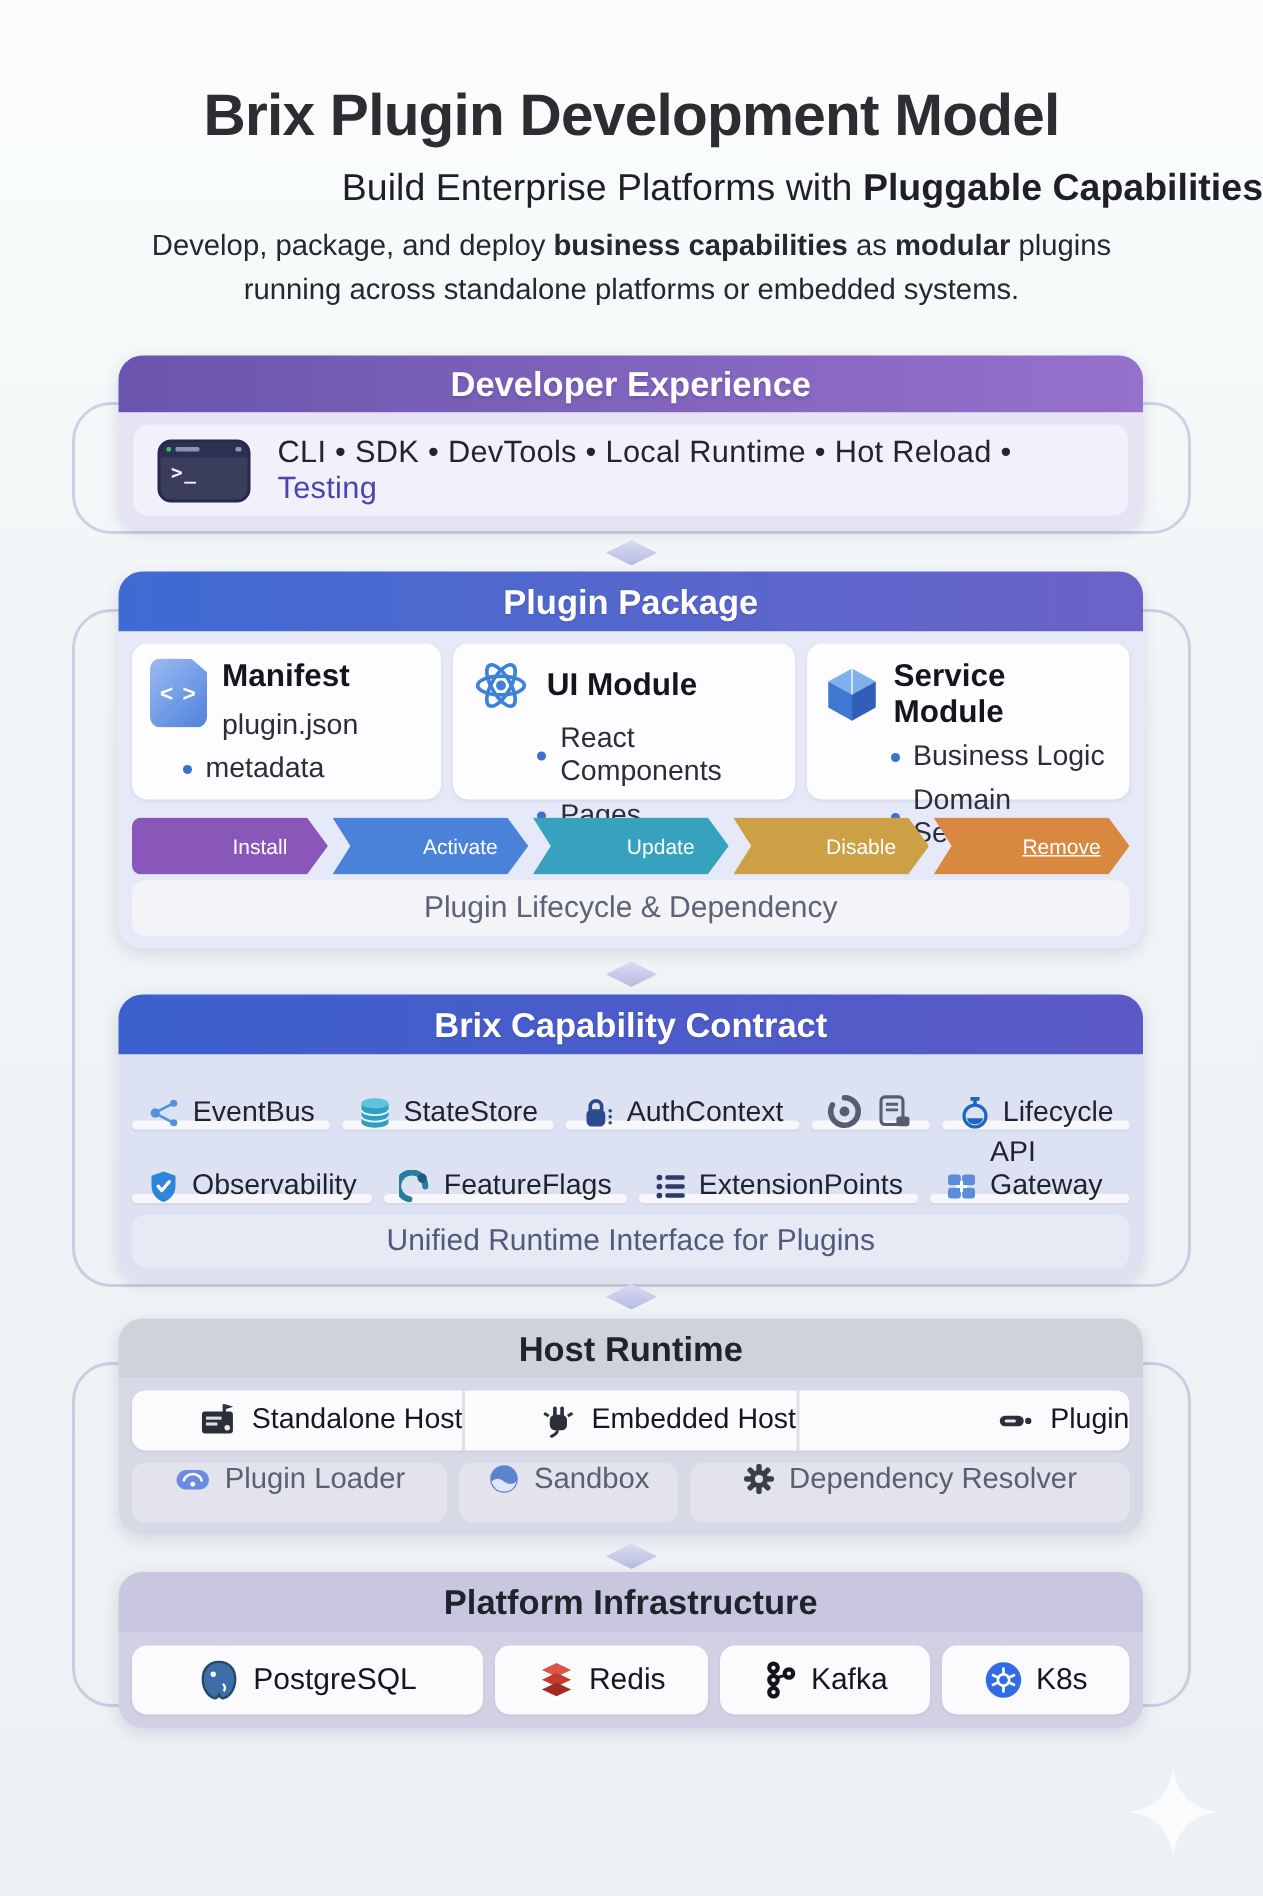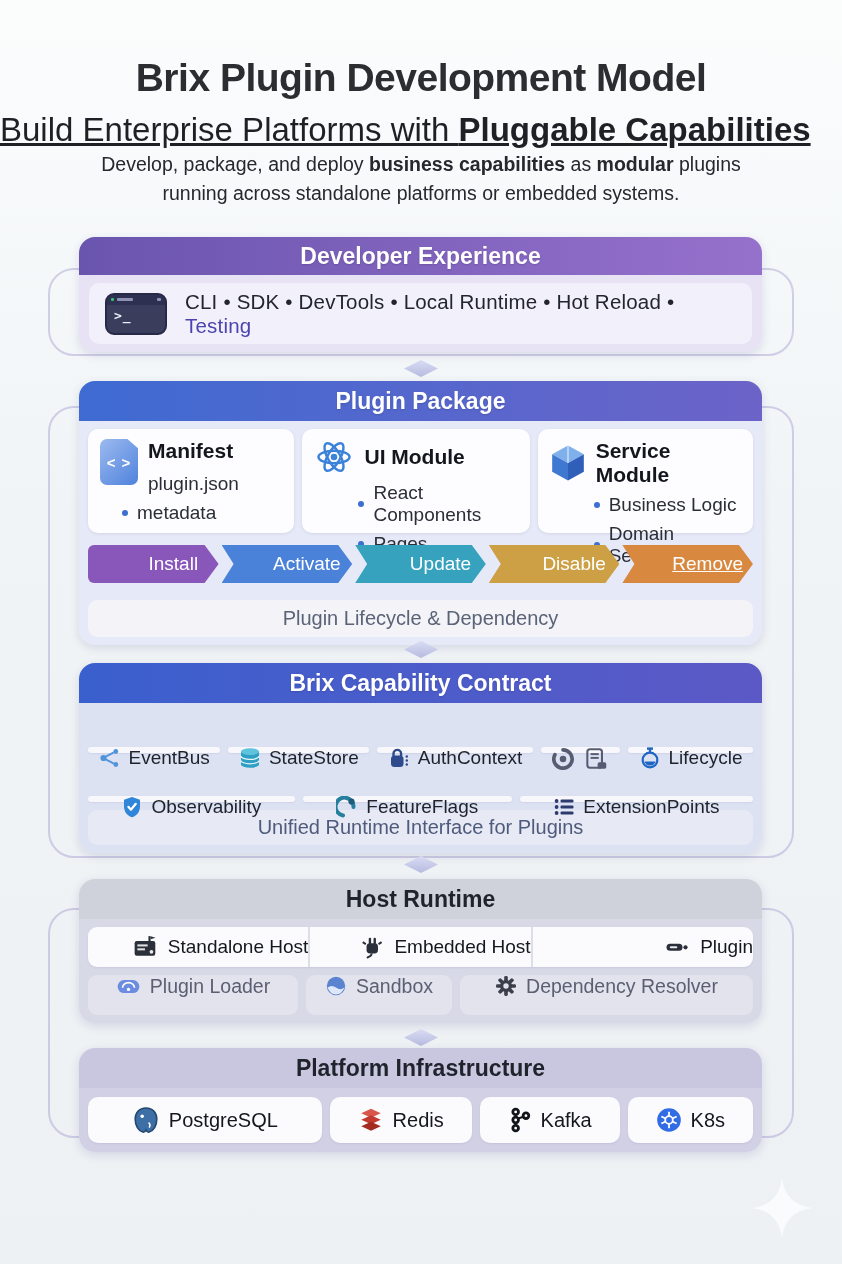--- a/index.html
+++ b/index.html
@@ -6,22 +6,22 @@
   html,body { width:842px; }
   body { font-family:"Liberation Sans", sans-serif; }
   .canvas {
     position:relative; width:842px; height:1264px; overflow:hidden;
     background:linear-gradient(180deg,#fbfdfd 0%, #f0f4f6 40%, #edf1f4 100%);
   }
 
   
   .title { position:absolute; top:56px; left:0; width:100%; text-align:center;
     font-size:39px; font-weight:700; color:#2c2d31; letter-spacing:-0.5px; }
-  .subtitle { position:absolute; top:111px; left:0; width:100%; text-align:left;
-    font-size:33px; color:#1f2025; font-weight:400;text-decoration:underline; }
+  .subtitle { position:absolute; top:111px; left:0; width:100%; text-align:right;
+    font-size:25px; color:#1f2025; font-weight:400; }
   .subtitle b { font-weight:700; }
   .desc { position:absolute; top:150px; left:71px; width:700px; text-align:center;
     font-size:19.5px; line-height:29px; color:#26282e; }
   .desc b { font-weight:700; }
 
   
   .bracket { position:absolute; border:2px solid rgba(151,140,200,0.38); border-radius:26px; }
   .bracketA { left:48px; top:268px; width:746px; height:88px; }
   .bracketB { left:48px; top:406px; width:746px; height:452px; }
   .bracketC { left:48px; top:908px; width:746px; height:230px; }
@@ -80,35 +80,35 @@
     clip-path:polygon(0 0,72% 0,100% 20%,100% 100%,0 100%); border-radius:7px;
     display:flex; align-items:center; justify-content:center; color:#fff;
     font-size:15px; font-weight:700; letter-spacing:1px; }
   .card1 .card-head { align-items:flex-start; }
   .card1 .head-col { display:flex; flex-direction:column; }
   .card1 .card-line { margin:10px 0 0 0; }
 
   
   .arrows { display:flex; gap:3px; height:38px; margin-top:12px; }
   .chev { flex:1; display:flex; align-items:center; justify-content:center;
-    color:#fff; font-size:19px; font-weight:500;
+    color:#fff; font-size:14px; font-weight:500;
     clip-path:polygon(0 0,calc(100% - 14px) 0,100% 50%,calc(100% - 14px) 100%,0 100%,12px 50%);padding-left:40px; }
   .chev:first-child { clip-path:polygon(0 0,calc(100% - 14px) 0,100% 50%,calc(100% - 14px) 100%,0 100%);
     border-radius:6px 0 0 6px; }
-  .caption-bar { height:37px; margin-top:17px; background:#f3f3f8; border-radius:9px;
+  .caption-bar { height:37px; margin-top:4px; background:#f3f3f8; border-radius:9px;
     display:flex; align-items:center; justify-content:center; font-size:20px;
     color:#5b6377; }
 
   
   .cap { top:663px; }
   .cap .sec-header { background:linear-gradient(90deg,#3a60ce,#5c59c6); }
   .cap .sec-body { background:#dde2f3; padding:8px 9px; }
   .chip-row { display:flex; gap:8px; height:42px; }
   .chip-row + .chip-row { margin-top:7px; }
-  .chip { background:#f8f8fc; border-radius:10px; display:flex; align-items:flex-start;
+  .chip { background:#f8f8fc; border-radius:10px; display:flex; align-items:flex-end;
     justify-content:center; gap:8px; font-size:19px; color:#1e222c; flex:auto;
     padding:0 10px; box-shadow:0 1px 2px rgba(80,80,140,0.10);margin-top:36px; }
   .cap .caption-bar { background:#e7e9f4; margin-top:8px; height:35px; color:#4e5b7c; }
 
   
   .host { top:879px; }
   .host .sec-header { background:#cfd2db; }
   .host .sec-body { background:#d8d9e7; padding:8px 9px; }
   .host-row1 { display:flex; height:40px; background:#fbfbfd; border-radius:9px;
     box-shadow:0 1px 2px rgba(80,80,140,0.10); }
@@ -325,20 +325,35 @@
               <circle cx="3.6" cy="5" r="1.9"></circle>
                 <rect x="7.5" y="3.5" width="13" height="3" rx="1.2"></rect>
               <circle cx="3.6" cy="11" r="1.9"></circle>
                 <rect x="7.5" y="9.5" width="13" height="3" rx="1.2"></rect>
               <circle cx="3.6" cy="17" r="1.9"></circle>
                 <rect x="7.5" y="15.5" width="13" height="3" rx="1.2"></rect>
             </g>
           </svg>
           <span>ExtensionPoints</span>
         </div>
+        <div class="chip">
+          <svg class="ic" width="22" height="22" viewBox="0 0 22 22">
+            <g fill="#5b8dd8">
+              <rect x="2" y="3" width="8.6" height="7.2" rx="2"></rect>
+                <rect x="11.4" y="3" width="8.6" height="7.2" rx="2"></rect>
+              <rect x="2" y="11.8" width="8.6" height="7.2" rx="2"></rect>
+                <rect x="11.4" y="11.8" width="8.6" height="7.2" rx="2"></rect>
+            </g>
+            <g stroke="#fff" stroke-width="2">
+                <line x1="11" y1="7.2" x2="11" y2="14.8"></line>
+                <line x1="7.2" y1="11" x2="14.8" y2="11"></line>
+              </g>
+          </svg>
+          <span>API Gateway</span>
+        </div>
       </div>
 
       <div class="caption-bar">Unified Runtime Interface for Plugins</div>
     </div>
   </div>
 
   <div class="diamond" style="top:856px"></div>
 
   <div class="section host">
     <div class="sec-header dark-text">Host Runtime</div>

